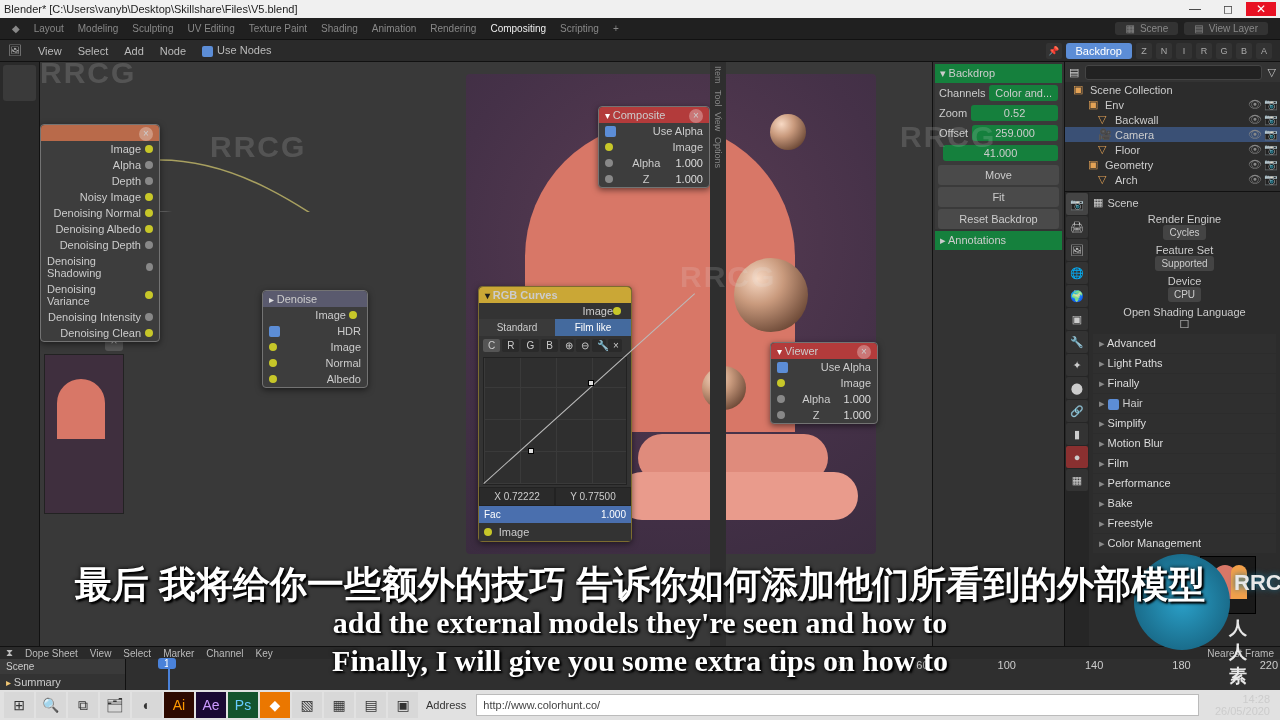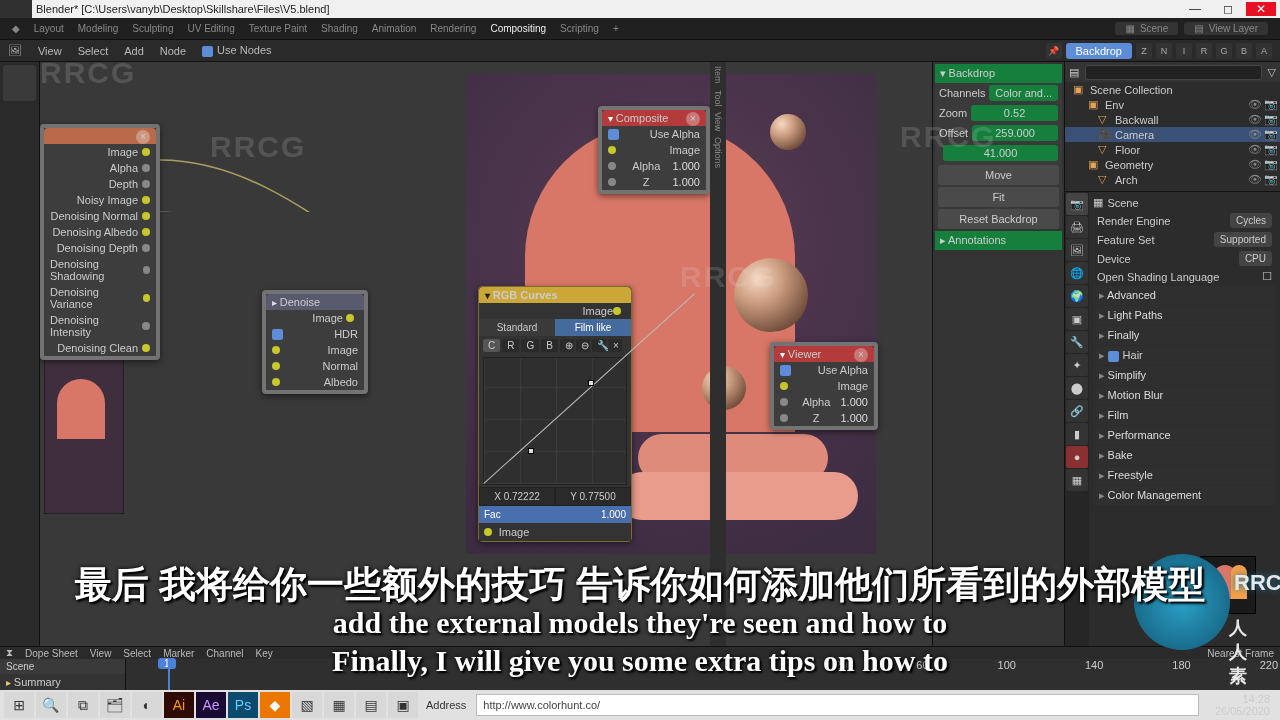--- a/index.html
+++ b/index.html
@@ -1,18 +1,18 @@
 <!DOCTYPE html>
 <html><head>
 <meta charset="utf-8">
 <style>
   * { margin:0; padding:0; box-sizing:border-box; font-family:"Segoe UI",Arial,sans-serif; font-size:11px; color:#ccc; user-select:none; }
   body { width:1280px; height:720px; background:#303030; overflow:hidden; position:relative; }
   
-  #titlebar { height:18px; background:#f0f0f0; color:#000; display:flex; align-items:center; justify-content:space-between; padding:0 4px;margin-left:32px; }
+  #titlebar { height:18px; background:#f0f0f0; color:#000; display:flex; align-items:center; justify-content:space-between; padding:0 4px; }
   #titlebar .t { font-size:11px; color:#222;}
   #titlebar .wbtns span{ display:inline-block; width:30px; text-align:center; color:#333; font-size:12px;}
   #titlebar .wbtns .x{ background:#e81123; color:#fff;}
   
   #ws { height:22px; background:#202020; display:flex; align-items:center; gap:14px; padding:0 12px; border-bottom:1px solid #111;}
   #ws span{ color:#888; font-size:10px;}
   #ws .active{ color:#eee;}
   #ws .scene-block{ margin-left:auto; display:flex; gap:6px; align-items:center;}
   #ws .scene-block .sb{ background:#333; padding:1px 10px; border-radius:3px; display:flex; align-items:center; gap:5px;}
   
@@ -32,21 +32,21 @@
   .ball{ position:absolute; border-radius:50%; background:radial-gradient(circle at 32% 28%, #f7d9c4 0%, #c99a7d 35%, #6b4836 80%);}
   .b1{ left:694px; top:196px; width:74px; height:74px;}
   .b2{ left:482px; top:244px; width:34px; height:34px;}
   .b3{ left:730px; top:52px; width:36px; height:36px;}
   .b4{ left:662px; top:304px; width:44px; height:44px;}
   
   .thumb{ position:absolute; left:4px; top:292px; width:80px; height:160px; background:#3f2f3e; border:1px solid #222;}
   .thumb .ta{ position:absolute; left:12px; top:24px; width:48px; height:60px; background:#d87767; border-radius:30px 30px 0 0;}
   .closeX { position:absolute; top:-22px; right:0; width:18px;height:18px;background:#555;border-radius:3px;text-align:center;line-height:17px;font-size:12px;color:#ccc;}
   
-  .node{ position:absolute; background:#3d3d3d; border:4px solid #737373; border-radius:4px; box-shadow:0 2px 6px rgba(0,0,0,.5);}
+  .node{ position:absolute; background:#3d3d3d; border:1px solid #737373; border-radius:4px; box-shadow:0 2px 6px rgba(0,0,0,.5);}
   .node .nh{ padding:2px 6px; border-radius:4px 4px 0 0; font-size:10px;}
   .node .row{ display:flex; align-items:center; justify-content:space-between; padding:2px 6px; font-size:10px;}
   .node .row .val{ color:#ddd;}
   .sock{ width:8px;height:8px;border-radius:50%;display:inline-block;margin-right:4px;}
   .sy{background:#c7c729;} .sg{background:#888;}
   .node .xbtn{ float:right; width:14px;height:14px;border-radius:50%;background:rgba(255,255,255,.3);text-align:center;line-height:13px;font-size:10px;}
   
   #render{ left:0; top:62px; width:120px;}
   #render .nh{ background:#b96a4a; height:16px;}
   #render .row{ justify-content:flex-end;}
@@ -106,21 +106,21 @@
   #props{ flex:1; display:flex; background:#2c2c2c; overflow:hidden;}
   #props .tabcol{ width:24px; background:#262626; display:flex; flex-direction:column; gap:1px; padding:1px;}
   #props .tabcol div{ height:22px; background:#333; border-radius:2px; display:flex;align-items:center;justify-content:center;font-size:11px;}
   #props .tabcol .a{ background:#444;}
   #props .body{ flex:1; padding:2px; overflow:auto;}
   #props .hrow{ display:flex; gap:4px; padding:2px; align-items:center;}
   #props .pp{ background:#333; margin:1px 2px; border-radius:2px;}
   #props .pp .ph{ padding:3px 6px; background:#2f2f2f; color:#ddd;}
   #props .pp .ph::before{content:"▸ "; color:#888;}
   #props .pp.open .ph::before{content:"▾ ";}
-  #props .prow{ display:flex; justify-content:space-between; padding:2px 6px; align-items:center;}
+  #props .prow{ display:flex; justify-content:space-between; padding:2px 6px; align-items:center;flex-direction:column;}
   #props .sel{ background:#444; padding:2px 6px; border-radius:3px; font-size:10px;}
   #toolcol{ width:40px; background:#2a2a2a; display:flex; flex-direction:column; gap:3px; padding:3px; border-right:1px solid #111;}
   #toolcol div{ height:36px; background:#3a3a3a; border-radius:3px;}
   
   #dope{ height:44px; background:#2a2a2a; border-top:1px solid #111; display:flex; flex-direction:column;}
   #dope .dh{ height:18px; display:flex; align-items:center; gap:12px; padding:0 6px;}
   #dope .dh span{ font-size:10px; color:#bbb;}
   #dope .dr{ flex:1; display:flex;}
   #dope .lab{ width:126px; background:#333; border-right:1px solid #111;}
   #dope .lab .scn{ padding:2px 6px; font-size:10px; background:#3a3a3a;}
@@ -644,21 +644,21 @@
 </div>
 
 <div id="taskbar">
   <div class="tb">⊞</div>
   <div class="tb">🔍</div>
   <div class="tb">⧉</div>
   <div class="tb">🗂</div>
   <div class="tb">◐</div>
   <div class="tb" style="background:#2e0a00;color:#f90">Ai</div>
   <div class="tb" style="background:#1a0933;color:#c9f">Ae</div>
-  <div class="tb" style="background:#0c4a6e;color:#6cf">Ps</div>
+  <div class="tb" style="background:#14532d;color:#6cf">Ps</div>
   <div class="tb" style="background:#eb7700;color:#fff">◆</div>
   <div class="tb">▧</div>
   <div class="tb">▦</div>
   <div class="tb">▤</div>
   <div class="tb">▣</div>
   <span style="color:#333;margin-left:6px">Address</span>
   <div class="addr">
       <span>http://www.colorhunt.co/</span>
     </div>
   <div class="clock">

